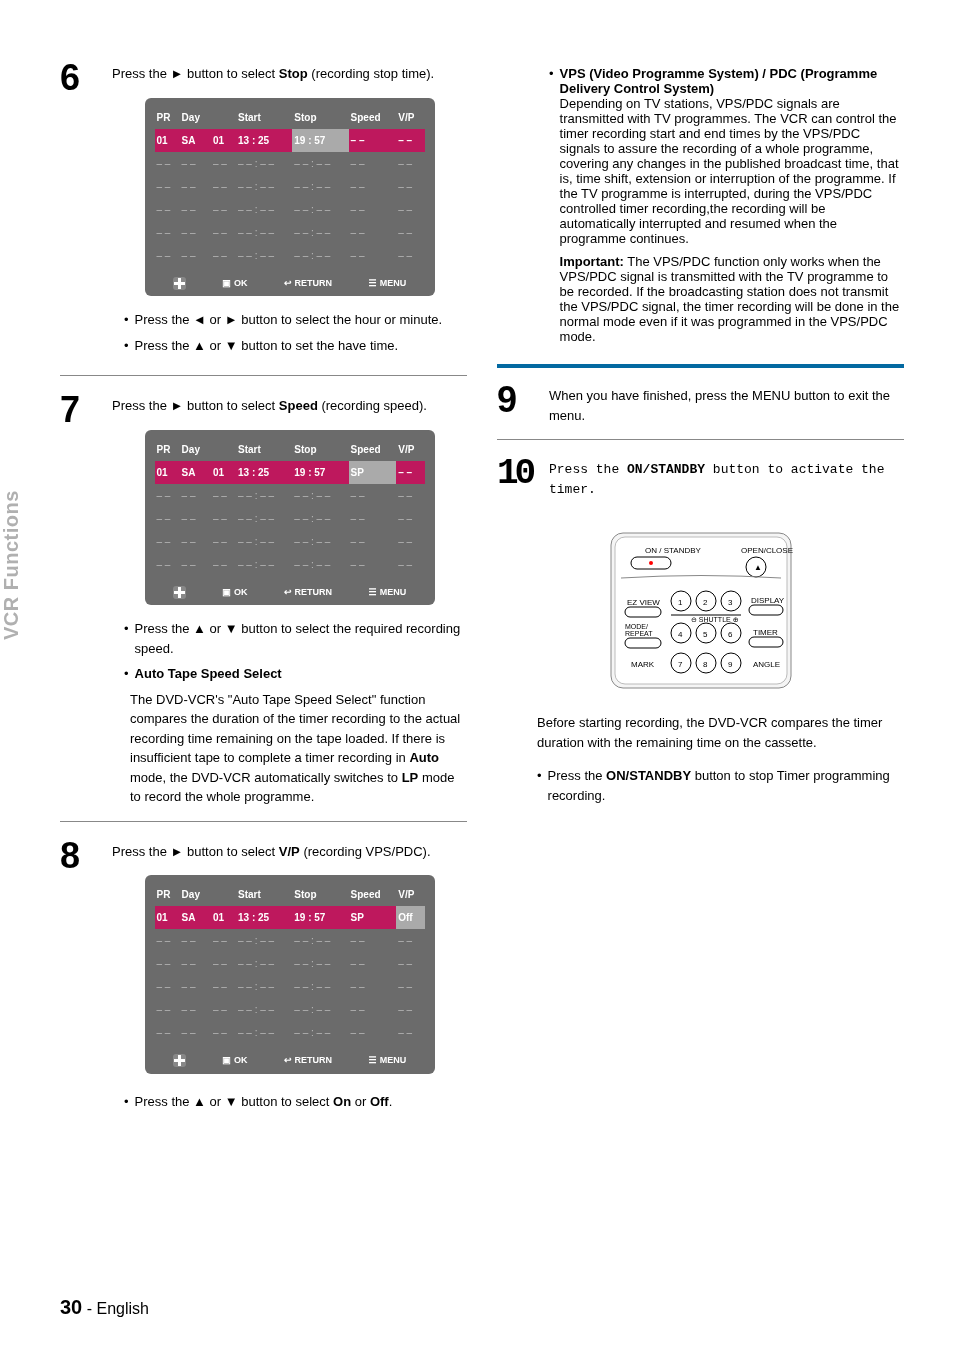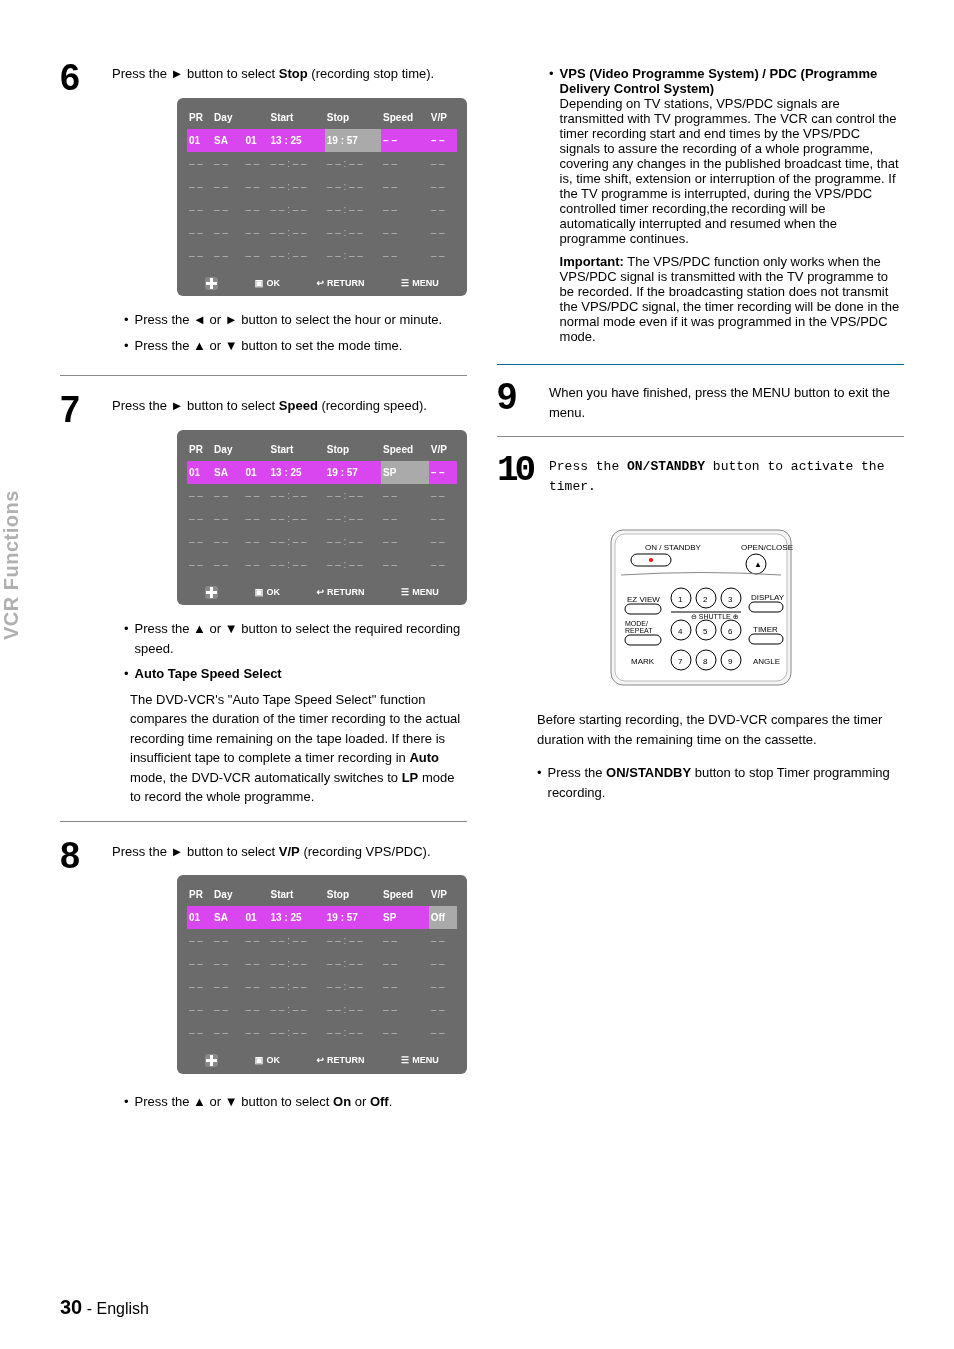--- a/index.html
+++ b/index.html
@@ -47,35 +47,35 @@
     min-width: 40px;
   }
   .step-no.twodigit { letter-spacing: -4px; }
   .step-body {
     flex: 1;
     padding-top: 4px;
     line-height: 1.5;
   }
   .osd-wrap {
     display: flex;
-    justify-content: flex-end;
+    justify-content: center;
     margin: 14px 0;
   }
   .osd {
     width: 290px;
     background: #6b6b6b;
     padding: 8px 10px 6px;
     font-size: 10px;
     color: #ccc;
     border-radius: 6px;
   }
   .osd table { width: 100%; border-collapse: collapse; }
   .osd th { color: #fff; font-weight: bold; text-align: left; padding: 4px 2px; font-size: 10px; }
   .osd td { color: #bbb; padding: 4px 2px; font-size: 10px; }
-  .osd tr.sel td { background: #d946ef; color: #fff; font-weight: bold; }
+  .osd tr.sel td { background: #be185d; color: #fff; font-weight: bold; }
   .osd tr.sel td.hl { background: #aaa; color: #fff; }
   .osd-footer {
     display: flex;
     justify-content: space-around;
     padding-top: 10px;
     font-size: 9px;
     color: #fff;
     font-weight: bold;
     align-items: center;
   }
@@ -102,21 +102,21 @@
   .page-num {
     position: absolute;
     bottom: 30px;
     left: 60px;
     font-size: 16px;
   }
   .page-num b { font-size: 20px; }
   .no-border { border-bottom: none; padding-bottom: 0; }
   .right-top {
     padding-left: 52px;
-    border-bottom: 1px solid #0369a1;
+    border-bottom: 4px solid #0369a1;
     padding-bottom: 14px;
     margin-bottom: 14px;
   }
   .remote-wrap {
     display: flex;
     justify-content: center;
     margin: 14px 0;
   }
   .remote-img {
     width: 220px;
@@ -227,21 +227,21 @@
             </div>
           </div>
         </div>
 
         <div class="bullet-line">
             <span class="bullet-dot"></span>
             <span><span>Press the </span><span>◄</span><span> or </span><span>►</span><span> button to select the hour or minute.</span></span>
           </div>
         <div class="bullet-line">
             <span class="bullet-dot"></span>
-            <span><span>Press the </span><span>▲</span><span> or </span><span>▼</span><span> button to set the mode time.</span></span>
+            <span><span>Press the </span><span>▲</span><span> or </span><span>▼</span><span> button to set the have time.</span></span>
           </div>
       </div>
     </div>
 
     <div class="step">
       <div class="step-no">7</div>
       <div class="step-body">
         <span>Press the </span><span>►</span><span> button to select </span><b>Speed</b><span> (recording speed).</span>
 
         <div class="osd-wrap">

